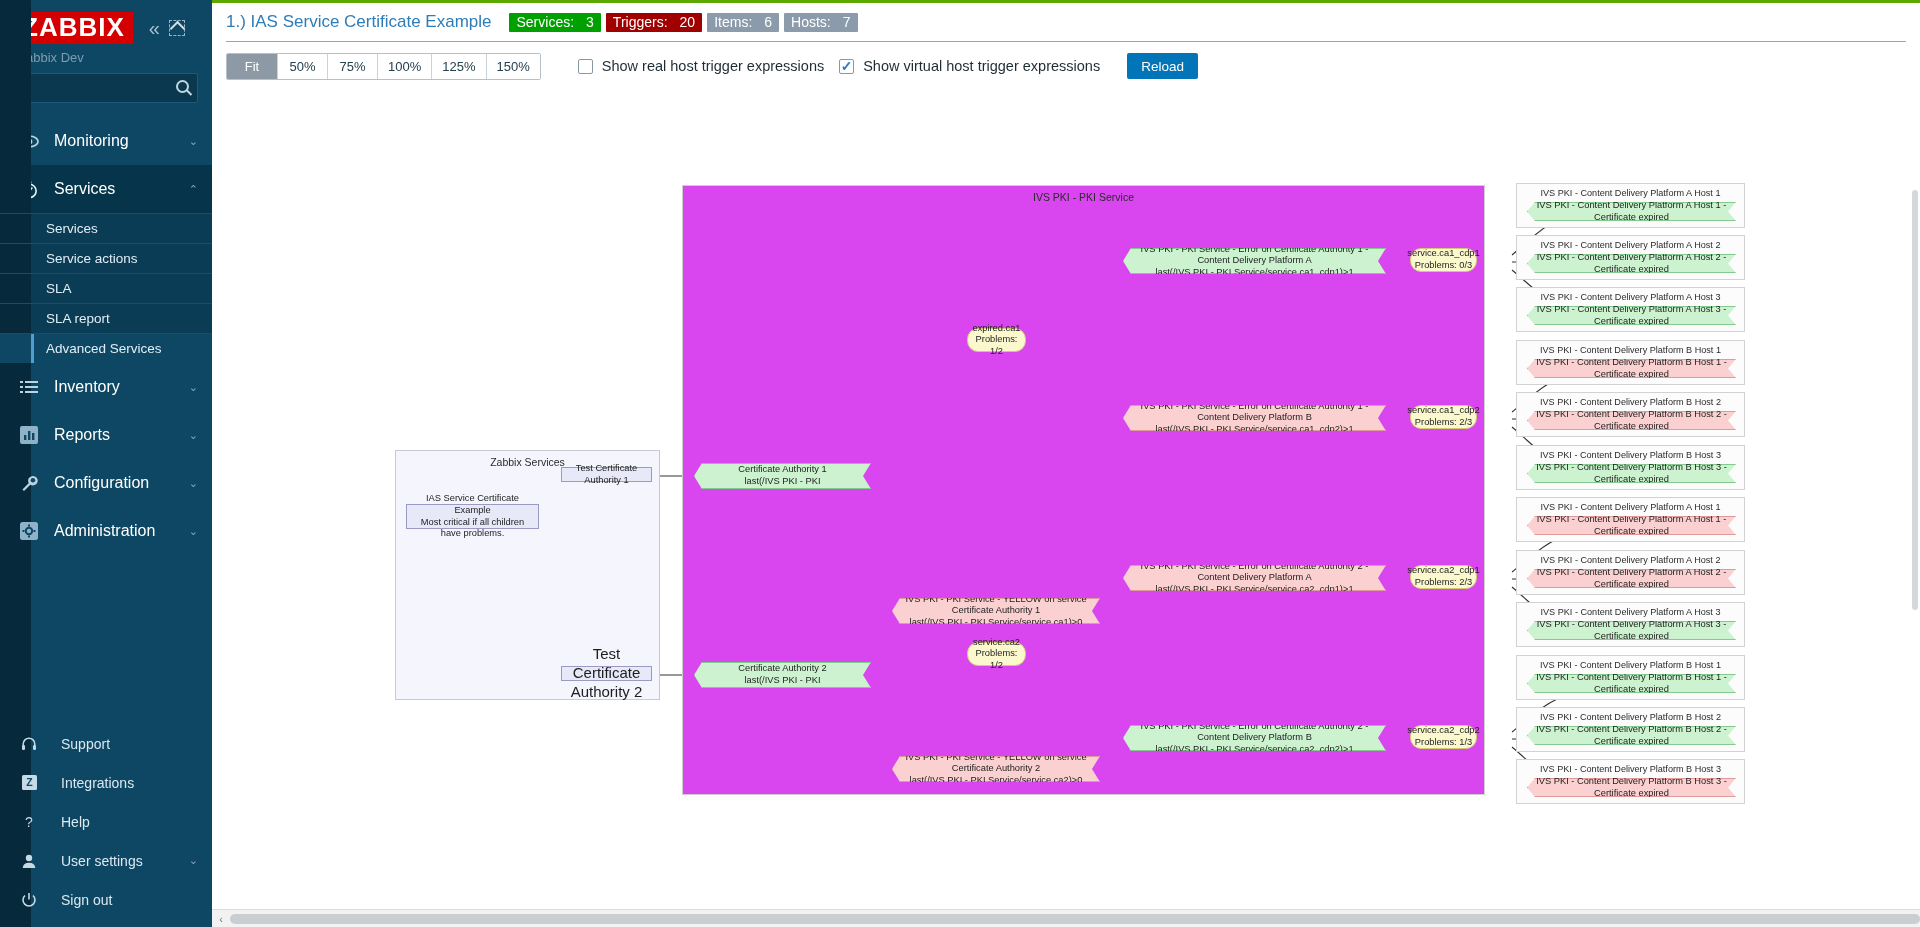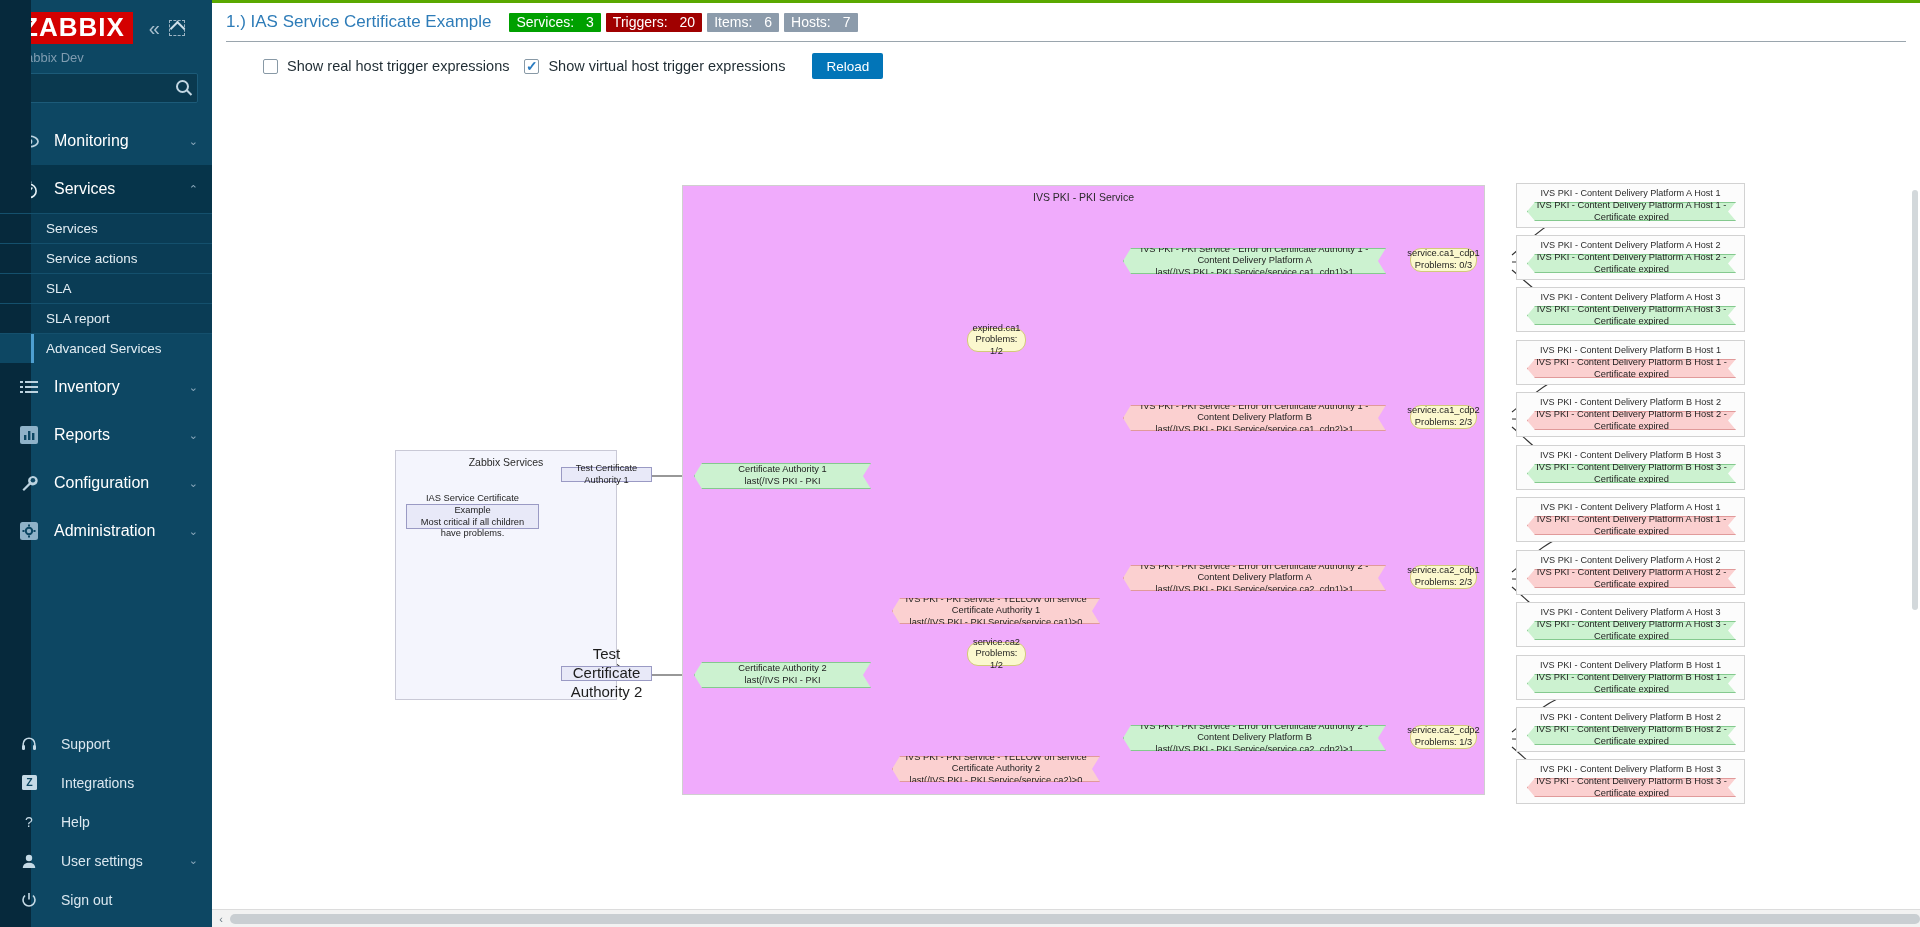--- a/index.html
+++ b/index.html
@@ -125,21 +125,21 @@
     font-family:"Liberation Sans", sans-serif;
   }
 
   
   .canvas-area { flex:1 1 auto; position:relative; overflow:hidden; }
   .canvas-inner { position:absolute; left:0; top:0; width:1920px; height:830px; }
 
   .panel {
     position:absolute; background:#f4f5fd; border:1px solid #c9c9d6;
   }
-  .panel.white { background:#f0abfc; border:1px solid #cfcfcf; }
+  .panel.white { background:#d946ef; border:1px solid #cfcfcf; }
   .panel-title {
     position:absolute; left:0; right:0; top:5px; text-align:center;
     font-size:10.5px; color:#2b2b2b;
   }
 
   .node {
     position:absolute; display:flex; align-items:center; justify-content:center;
     text-align:center; line-height:1.25; font-size:9.3px; color:#1d1d1d;
     padding:2px 6px; white-space:pre-line;
   }
@@ -376,20 +376,28 @@
         <div class="badge grey">
           <span>Hosts:</span>
           <span class="num">7</span>
         </div>
       </div>
     </div>
 
     <div class="head-rule"></div>
 
     <div class="toolbar">
+      <div class="zoom-group">
+        <div class="zoom-btn active">Fit</div>
+        <div class="zoom-btn">50%</div>
+        <div class="zoom-btn">75%</div>
+        <div class="zoom-btn">100%</div>
+        <div class="zoom-btn">125%</div>
+        <div class="zoom-btn">150%</div>
+      </div>
 
       <div class="cb-wrap" style="margin-left:37px;">
         <span class="cbox"></span>
         <span>Show real host trigger expressions</span>
       </div>
 
       <div class="cb-wrap" style="margin-left:15px;">
         <span class="cbox checked"></span>
         <span>Show virtual host trigger expressions</span>
       </div>
@@ -443,21 +451,21 @@
             <path d="M1300,482 C1330,458 1340,442 1395,439"></path>
             <path d="M1300,489 C1340,489 1350,490 1395,493"></path>
             <path d="M1300,497 C1330,522 1340,542 1395,547"></path>
 
             <path d="M1300,642 C1330,618 1340,602 1395,599"></path>
             <path d="M1300,649 C1340,649 1350,650 1395,653"></path>
             <path d="M1300,657 C1330,682 1340,702 1395,707"></path>
           </g>
         </svg>
 
-        <section class="panel" style="left:183px; top:360px; width:222px; height:250px;padding-left:48px;">
+        <section class="panel" style="left:183px; top:360px; width:265px; height:250px;padding-left:48px;">
           <div class="panel-title">Zabbix Services</div>
         </section>
 
         <div class="node rect" style="left:194px; top:414px; width:133px; height:25px;">IAS Service Certificate Example
 Most critical if all children have problems.</div>
 
         <div class="node rect" style="left:349px; top:377px; width:91px; height:15px; font-size:9.3px;">Test Certificate Authority 1</div>
 
         <div class="node rect" style="left:349px; top:576px; width:91px; height:15px; font-size:15px;">Test Certificate Authority 2</div>
 

